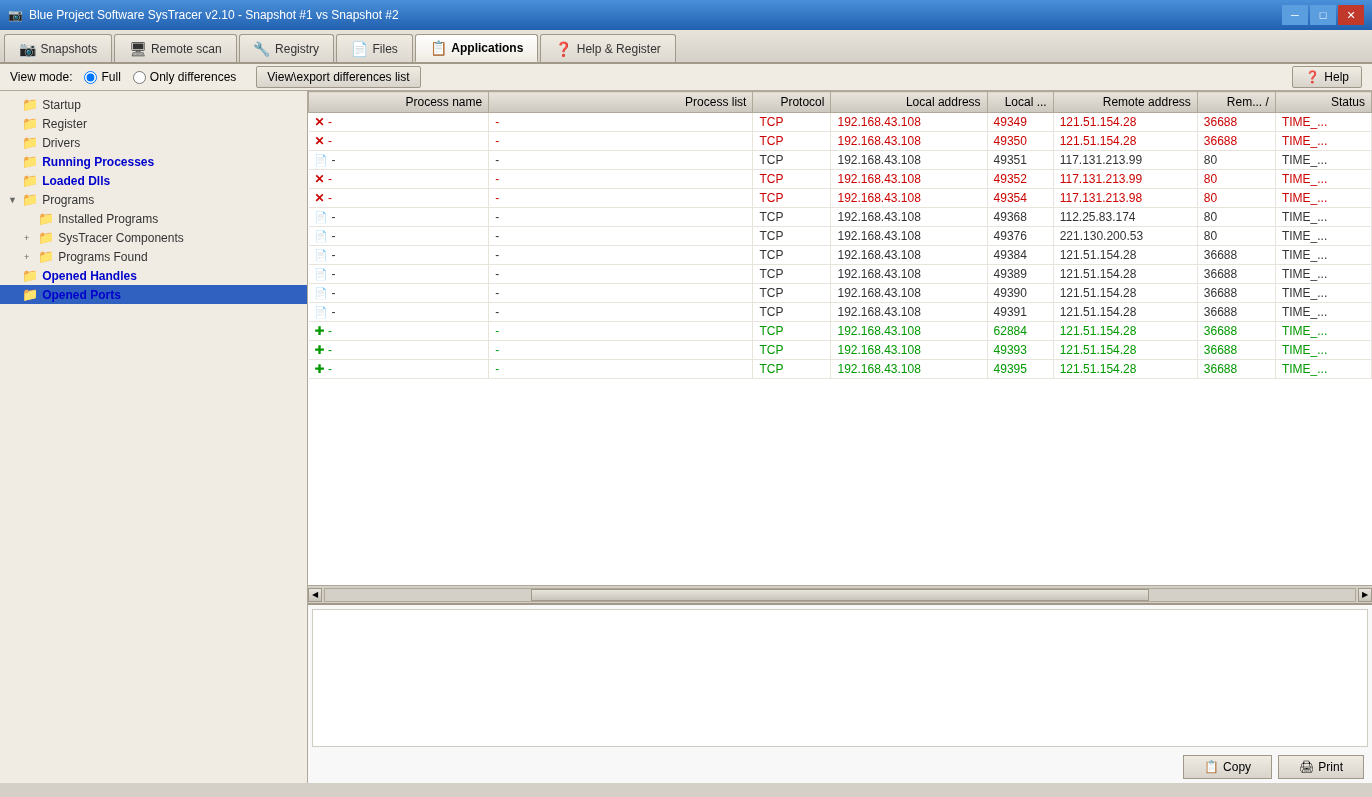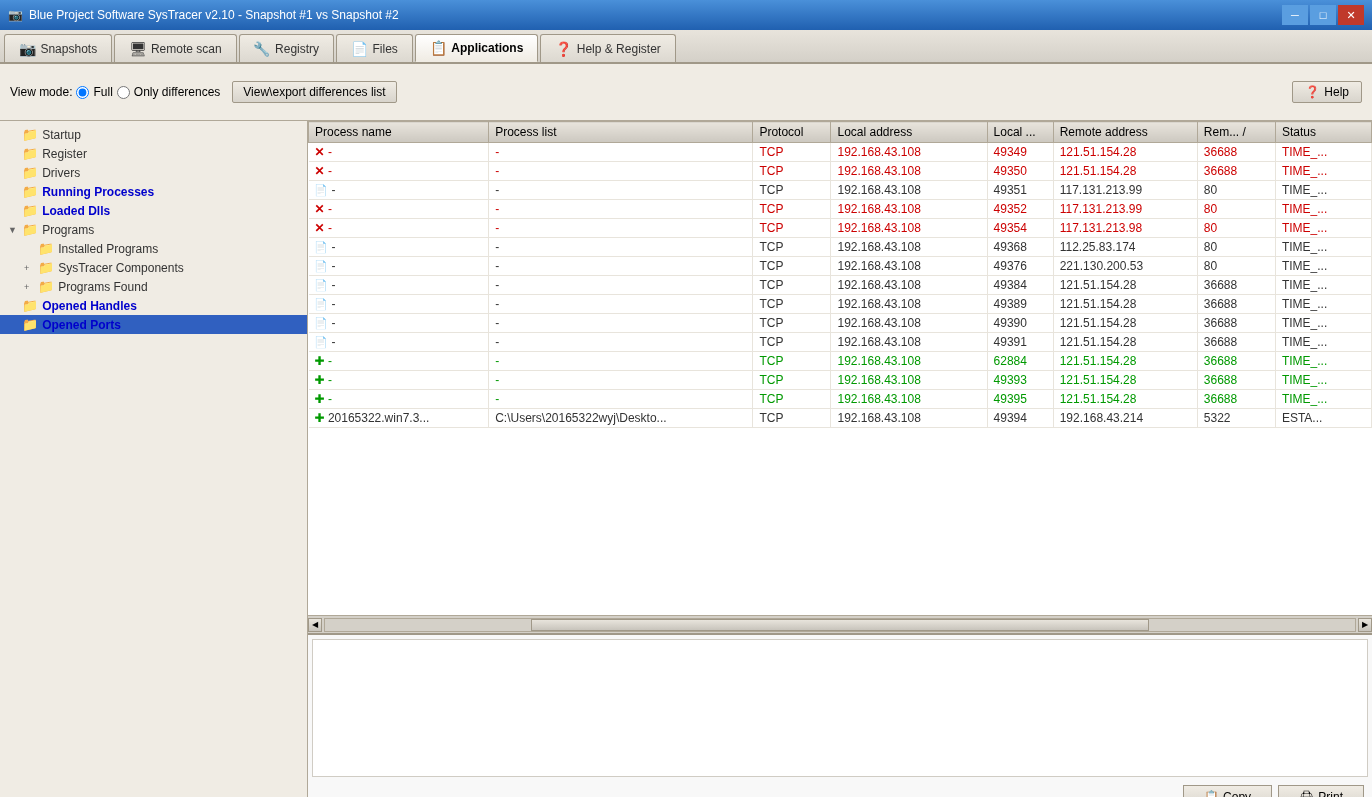--- a/index.html
+++ b/index.html
@@ -49,24 +49,24 @@
       border-bottom: 1px solid #f0ece4;
       font-weight: bold;
       color: #000;
     }
     .tab-icon { font-size: 14px; }
 
     
     .viewmode-bar {
       background: #f0ece4;
       border-bottom: 1px solid #b0a898;
-      padding: 17px 10px;
+      padding: 2px 10px;
       display: flex;
       align-items: center;
-      gap: 4px;
+      gap: 12px;
     }
     .viewmode-bar label { display: flex; align-items: center; gap: 4px; cursor: pointer; }
     .viewmode-export-btn {
       margin-left: 8px;
       padding: 3px 10px;
       border: 1px solid #a09888;
       background: linear-gradient(to bottom, #f0ece4, #d8d4cc);
       cursor: pointer;
       border-radius: 2px;
       font-size: 12px;
@@ -141,21 +141,21 @@
     }
     thead {
       position: sticky;
       top: 0;
       z-index: 10;
     }
     thead th {
       background: linear-gradient(to bottom, #e8e4dc, #ccc8c0);
       border: 1px solid #b0a898;
       padding: 3px 6px;
-      text-align: left;
+      text-align: right;
       font-weight: normal;
       white-space: nowrap;
       cursor: pointer;
       user-select: none;
     }
     tbody tr { border-bottom: 1px solid #e8e4dc; }
     tbody td {
       padding: 2px 6px;
       white-space: nowrap;
       overflow: hidden;
@@ -502,30 +502,20 @@
               <tr class="row-green">
       <td><span style="color:#009900;font-size:12px;">✚</span> -</td>
       <td>-</td>
       <td>TCP</td>
       <td>192.168.43.108</td>
       <td>49395</td>
       <td>121.51.154.28</td>
       <td>36688</td>
       <td>TIME_...</td>
     </tr>
-              <tr class="row-black">
-      <td><span style="color:#009900;font-size:12px;">✚</span> 20165322.win7.3...</td>
-      <td>C:\Users\20165322wyj\Deskto...</td>
-      <td>TCP</td>
-      <td>192.168.43.108</td>
-      <td>49394</td>
-      <td>192.168.43.214</td>
-      <td>5322</td>
-      <td>ESTA...</td>
-    </tr>
             </tbody>
         </table>
       </div>
     </div>
 
     <div class="hscroll-area">
       <div style="width:14px; height:14px; background:linear-gradient(to bottom,#e8e4dc,#c8c4bc); border:1px solid #a09888; display:flex;align-items:center;justify-content:center; cursor:pointer; font-size:8px;">◀</div>
       <div class="hscroll-track">
         <div class="hscroll-thumb"></div>
       </div>

